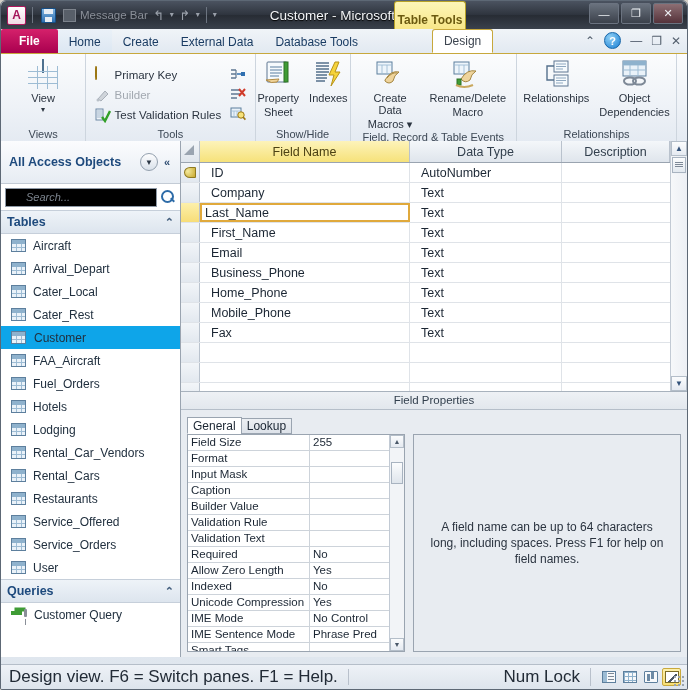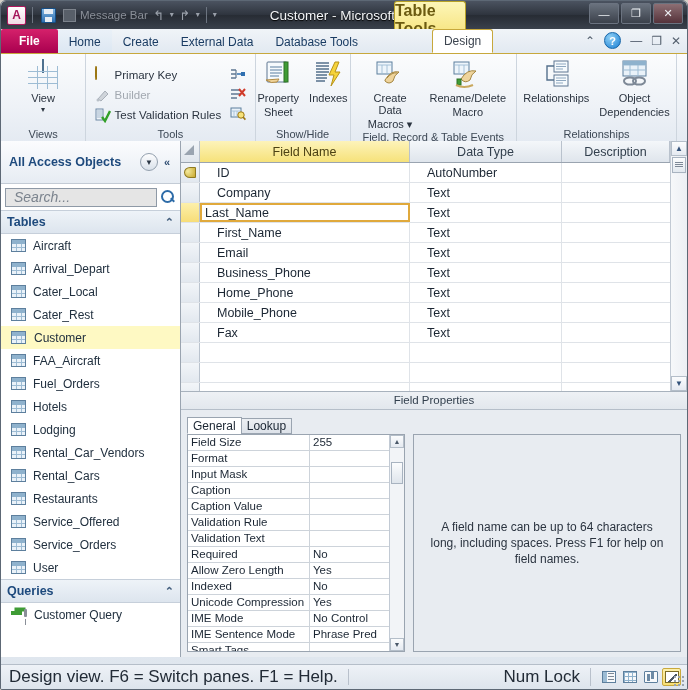--- a/index.html
+++ b/index.html
@@ -51,21 +51,21 @@
     display:flex;align-items:center;justify-content:center;
     color:#f3f5f8;font-size:13.5px;pointer-events:none;
     text-shadow:0 1px 1px #000;
   }
   .tabtools{
     position:absolute;left:393px;top:0;width:72px;height:36px;
     background:linear-gradient(#fdf6b8,#f6e27a);
     border:1px solid #b8a227;border-bottom:none;
     box-sizing:border-box;
     display:flex;align-items:center;justify-content:center;
-    color:#6b5a10;font-size:16px;font-weight:bold;
+    color:#6b5a10;font-size:12px;font-weight:bold;
     border-radius:3px 3px 0 0;
   }
   .wbtns{position:absolute;right:4px;top:2px;display:flex;gap:2px;}
   .wbtn{
     width:28px;height:19px;border:1px solid #6b7380;border-radius:2px;
     background:linear-gradient(#6a727e,#3b414b);
     color:#eef1f5;font-size:11px;
     display:flex;align-items:center;justify-content:center;
   }
   .wbtn.close{background:linear-gradient(#8d6f74,#55323a);}
@@ -177,23 +177,23 @@
     border:1px solid #93a0ae;
     display:flex;align-items:center;justify-content:center;
     font-size:8px;color:#2c3846;
   }
   .dblchev{width:18px;text-align:center;font-size:11px;color:#2f4d72;font-weight:bold;}
   .searchwrap{
     height:24px;flex:none;display:flex;align-items:center;gap:3px;
     padding:1px 4px;background:#fff;
   }
   .searchbox{
-    flex:1;height:19px;border:1px solid #8e99a6;background:#e5e5e5;
-    display:flex;align-items:center;padding:0 8px;box-sizing:border-box;
-    font-style:italic;color:#7c848e;font-size:14px;
+    flex:1;height:19px;border:1px solid #8e99a6;background:#000000;
+    display:flex;align-items:center;padding:0 20px;box-sizing:border-box;
+    font-style:italic;color:#7c848e;font-size:11px;
   }
   .mag{
     width:16px;height:16px;position:relative;flex:none;
   }
   .mag:before{
     content:"";position:absolute;left:1px;top:1px;width:9px;height:9px;
     border:2px solid #2e6ca8;border-radius:50%;
   }
   .mag:after{
     content:"";position:absolute;left:10px;top:10px;width:5px;height:2px;
@@ -205,21 +205,21 @@
     background:linear-gradient(#eef3f8,#dde5ee);
     border-top:1px solid #c6cfda;border-bottom:1px solid #c6cfda;
     font-size:12.5px;font-weight:bold;color:#1e4a7d;
   }
   .grp-header .sp{flex:1;}
   .grp-header .chev{font-size:11px;color:#45607f;font-weight:bold;}
   .nav-item{
     height:23px;display:flex;align-items:center;gap:7px;padding-left:10px;
     font-size:12px;color:#21303f;
   }
-  .nav-item.sel{background:#fef9c3;gap:8px;}
+  .nav-item.sel{background:#0ea5e9;gap:8px;}
   .tbl-ico{
     width:15px;height:13px;flex:none;position:relative;
     background:#eaf2f9;border:1px solid #5d7f9d;box-sizing:border-box;
   }
   .tbl-ico:before{
     content:"";position:absolute;left:0;top:0;right:0;height:4px;background:#8fb2cd;
   }
   .tbl-ico:after{
     content:"";position:absolute;left:0;right:0;top:4px;bottom:0;
     background:repeating-linear-gradient(to bottom,transparent 0 3px,#9dbcd4 3px 4px),
@@ -279,21 +279,21 @@
     border-right:1px solid #b9c2cd;
     display:flex;align-items:center;justify-content:center;
   }
   .grow.current .gsel{background:linear-gradient(#fdf0ab,#f7dd78);}
   .keysm{
     width:10px;height:9px;
     background:radial-gradient(circle at 28% 35%,#f4ea9e,#c8a82c);
     border:1px solid #8f7a20;border-radius:50% 1px 1px 50%;
   }
   .gcell{
-    display:flex;align-items:center;padding-left:17px;
+    display:flex;align-items:center;padding-left:11px;
     border-right:1px solid #dfe3e8;box-sizing:border-box;
     font-size:12.5px;color:#1b2633;
   }
   .gcell.fieldname{width:210px;flex:none;}
   .gcell.datatype{width:152px;flex:none;}
   .gcell.desc{flex:1;border-right:none;}
   .grow.current .gcell.fieldname{
     border:2px solid #e0a93c;background:#fff;
     padding-left:3px;height:19px;box-sizing:border-box;
   }
@@ -872,21 +872,21 @@
                   </div>
                 <div class="prow">
                     <div class="pname">Input Mask</div>
                     <div class="pval"></div>
                   </div>
                 <div class="prow">
                     <div class="pname">Caption</div>
                     <div class="pval"></div>
                   </div>
                 <div class="prow">
-                    <div class="pname">Caption Value</div>
+                    <div class="pname">Builder Value</div>
                     <div class="pval"></div>
                   </div>
                 <div class="prow">
                     <div class="pname">Validation Rule</div>
                     <div class="pval"></div>
                   </div>
                 <div class="prow">
                     <div class="pname">Validation Text</div>
                     <div class="pval"></div>
                   </div>

